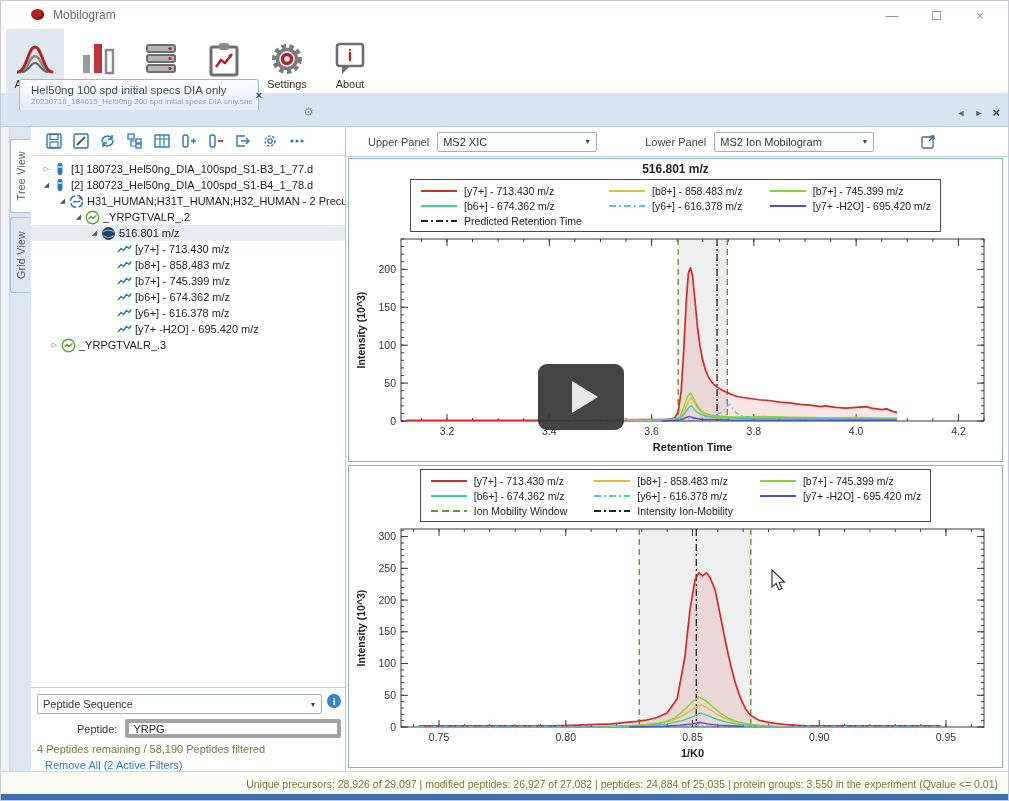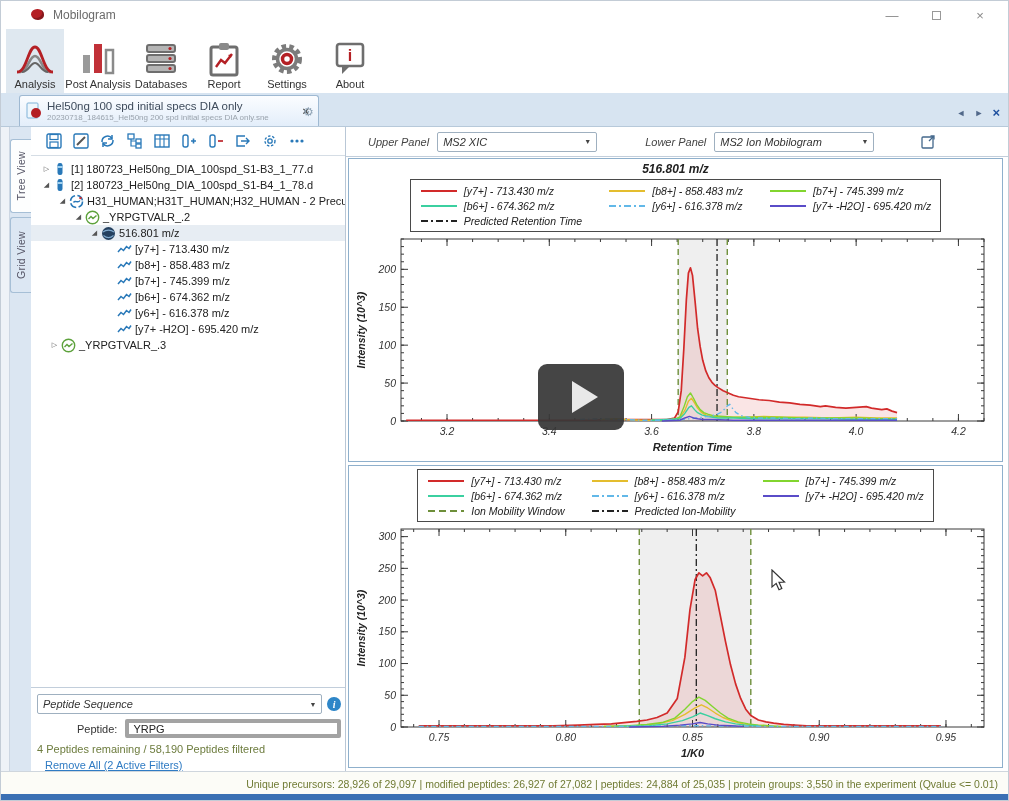--- a/index.html
+++ b/index.html
@@ -16,21 +16,21 @@
   .win-btn{width:44px;height:28px;display:flex;align-items:center;justify-content:center;color:#888;font-size:13px;}
   .win-btn .maxbox{width:9px;height:9px;border:1px solid #999;display:block;}
   
   .ribbon{position:absolute;top:28px;left:0;right:0;height:64px;background:#fff;display:flex;align-items:stretch;padding-left:5px;}
   .ribbon-btn{width:58px;margin-right:5px;display:flex;flex-direction:column;align-items:center;justify-content:flex-end;padding-bottom:3px;}
   .ribbon-btn.active{background:#dfe8f0;}
   .ribbon-btn .ric{height:38px;display:flex;align-items:center;}
   .ribbon-btn .rlabel{font-size:11px;color:#333;white-space:nowrap;}
   
   .tabstrip{position:absolute;top:92px;left:0;right:0;height:34px;background:#d7e4f1;border-bottom:1px solid #b7c9da;}
-  .doc-tab{position:absolute;left:18px;bottom:0;width:300px;height:31px;background:linear-gradient(#fbfdff,#e3eefa);
+  .doc-tab{position:absolute;left:18px;bottom:16px;width:240px;height:31px;background:linear-gradient(#fbfdff,#e3eefa);
            border:1px solid #9fb9d2;border-bottom:none;border-radius:3px 3px 0 0;display:flex;align-items:center;padding:0 6px;}
   .doc-tab .ttl{font-size:11.5px;color:#3f4c5c;line-height:13px;white-space:nowrap;}
   .doc-tab .sub{font-size:8px;color:#9aa3ad;line-height:9px;white-space:nowrap;}
   .doc-tab .close{margin-left:auto;font-weight:bold;font-size:11px;color:#444;padding:0 3px;}
   .tab-gear{position:absolute;left:302px;bottom:7px;color:#8fa3b5;font-size:12px;}
   .tab-nav{position:absolute;right:8px;bottom:6px;display:flex;align-items:center;gap:9px;}
   .tab-nav .arr{color:#51688a;font-size:9px;}
   .tab-nav .cls{color:#1d4f9e;font-weight:bold;font-size:13px;}
   
   .main{position:absolute;top:126px;left:0;width:1009px;height:644px;background:#fff;}
@@ -48,31 +48,31 @@
   .trow{height:16px;display:flex;align-items:center;white-space:nowrap;font-size:11px;color:#222;}
   .trow.selected{background:#e7edf3;}
   .texp{width:11px;font-size:7px;color:#555;text-align:center;flex:0 0 11px;}
   .ticon{width:16px;flex:0 0 16px;display:flex;align-items:center;justify-content:center;}
   .tlabel{padding-left:3px;}
   
   .filter-box{position:absolute;left:0;right:0;bottom:0;height:84px;border-top:1px solid #c2cedb;background:#fff;padding:6px 4px 0 6px;}
   .combo{height:20px;border:1px solid #9fb0c0;border-radius:2px;background:#fff;display:inline-flex;align-items:center;
          padding:0 5px;justify-content:space-between;}
   .combo .carr{font-size:7px;color:#444;margin-left:8px;}
-  .filter-row1{display:flex;align-items:center;gap:5px;font-style:italic;}
+  .filter-row1{display:flex;gap:5px;}
   .filter-row1 .combo{width:293px;}
   .info-icon{width:14px;height:14px;border-radius:50%;background:#2e86c8;color:#fff;font-size:10px;font-weight:bold;
              display:flex;align-items:center;justify-content:center;font-family:"Liberation Serif",serif;}
   .filter-row2{display:flex;align-items:center;margin-top:5px;gap:8px;}
   .filter-row2 label{color:#333;padding-left:40px;}
   .filter-row2 input{width:250px;height:19px;border:4px solid #a3a3a3;border-radius:2px;font:11px "Liberation Sans",sans-serif;padding:0 4px;color:#222;}
   .filter-note{margin-top:5px;color:#6d7c3e;}
-  .filter-link{margin-top:4px;color:#2f7bc3;text-decoration:underline;padding-left:8px;}
+  .filter-link{margin-top:4px;color:#2f7bc3;padding-left:8px;}
   
-  .chart-panel{position:absolute;left:345px;top:0;width:664px;height:644px;background:#fff;font-style:italic;}
+  .chart-panel{position:absolute;left:345px;top:0;width:664px;height:644px;background:#fff;}
   .chart-header{position:absolute;top:0;left:0;right:0;height:30px;border-bottom:1px solid #c2cedb;display:flex;align-items:center;gap:8px;padding-left:22px;}
   .chart-header .hlabel{color:#444;}
   .hcombo{width:160px;height:20px;border:1px solid #9fb0c0;border-radius:2px;display:inline-flex;align-items:center;justify-content:space-between;padding:0 5px;background:#fff;}
   .hcombo .carr{font-size:7px;color:#444;}
   .popout{margin-left:38px;}
   .chart-box{position:absolute;left:2px;width:655px;border:1px solid #8fb0cc;background:#fff;}
   #chart-upper{top:31px;height:304px;}
   #chart-lower{top:338px;height:303px;}
   .chart-title{text-align:center;font-weight:bold;font-size:12px;color:#222;margin-top:3px;}
   .legend{border:1px solid #4a4a4a;background:#fff;margin:3px auto 0;padding:3px 9px;display:grid;
@@ -665,21 +665,21 @@
             <div class="legend-item">
               <svg width="38" height="8">
                 <line x1="1" y1="4" x2="37" y2="4" stroke="#6e8f3a" stroke-width="2.2" stroke-dasharray="7 4"></line>
               </svg>
               <span class="llabel">Ion Mobility Window</span>
             </div>
             <div class="legend-item">
               <svg width="38" height="8">
                 <line x1="1" y1="4" x2="37" y2="4" stroke="#222222" stroke-width="2.2" stroke-dasharray="7 3 2 3"></line>
               </svg>
-              <span class="llabel">Predicted Ion-Mobility</span>
+              <span class="llabel">Intensity Ion-Mobility</span>
             </div>
           </div>
           <svg width="645" height="240" style="display: block; margin: 1px auto 0px;">
             <rect x="286.26956521739123" y="6" width="111.53043478260884" height="198" fill="rgba(130,130,130,0.13)"></rect>
             <path d="M65.74347826086958,204 L65.74347826086958,202.73076923076923 L111.36956521739137,202.73076923076923 L162.0652173913045,202.73076923076923 L200.0869565217393,202.73076923076923 L225.43478260869583,202.09615384615384 L243.1782608695654,201.46153846153845 L258.3869565217391,200.82692307692307 L271.06086956521733,199.55769230769232 L283.7347826086956,198.28846153846155 L293.8739130434782,197.01923076923077 L304.01304347826084,194.48076923076923 L314.15217391304344,190.03846153846155 L324.2913043478261,175.44230769230768 L331.89565217391305,134.19230769230768 L336.96521739130435,86.59615384615384 L342.03478260869565,56.769230769230774 L345.8369565217393,49.78846153846155 L349.6391304347826,52.96153846153848 L353.44130434782625,49.78846153846155 L357.2434782608696,54.86538461538461 L362.31304347826085,67.55769230769232 L367.3826086956522,92.9423076923077 L372.4521739130435,118.32692307692308 L377.5217391304348,141.80769230769232 L382.5913043478261,160.84615384615384 L387.6608695652174,175.44230769230768 L392.73043478260877,186.23076923076923 L397.80000000000007,192.57692307692307 L405.404347826087,197.01923076923077 L413.008695652174,198.92307692307693 L420.6130434782609,200.19230769230768 L430.7521739130436,201.46153846153845 L440.89130434782624,202.09615384615384 L453.5652173913045,202.73076923076923 L466.23913043478274,202.73076923076923 L516.9347826086957,202.73076923076923 L587.908695652174,202.73076923076923 L587.908695652174,204 Z" fill="#d22a2a" fill-opacity="0.12" stroke="none"></path>
             <rect x="48" y="6" width="583" height="198" fill="none" stroke="#3a3a3a" stroke-width="1"></rect>
             <line x1="60.67391304347827" y1="204" x2="60.67391304347827" y2="201" stroke="#3a3a3a" stroke-width="1"></line>
             <line x1="60.67391304347827" y1="6" x2="60.67391304347827" y2="9" stroke="#3a3a3a" stroke-width="1"></line>
             <line x1="86.02173913043482" y1="204" x2="86.02173913043482" y2="201" stroke="#3a3a3a" stroke-width="1"></line>
             <line x1="86.02173913043482" y1="6" x2="86.02173913043482" y2="9" stroke="#3a3a3a" stroke-width="1"></line>

